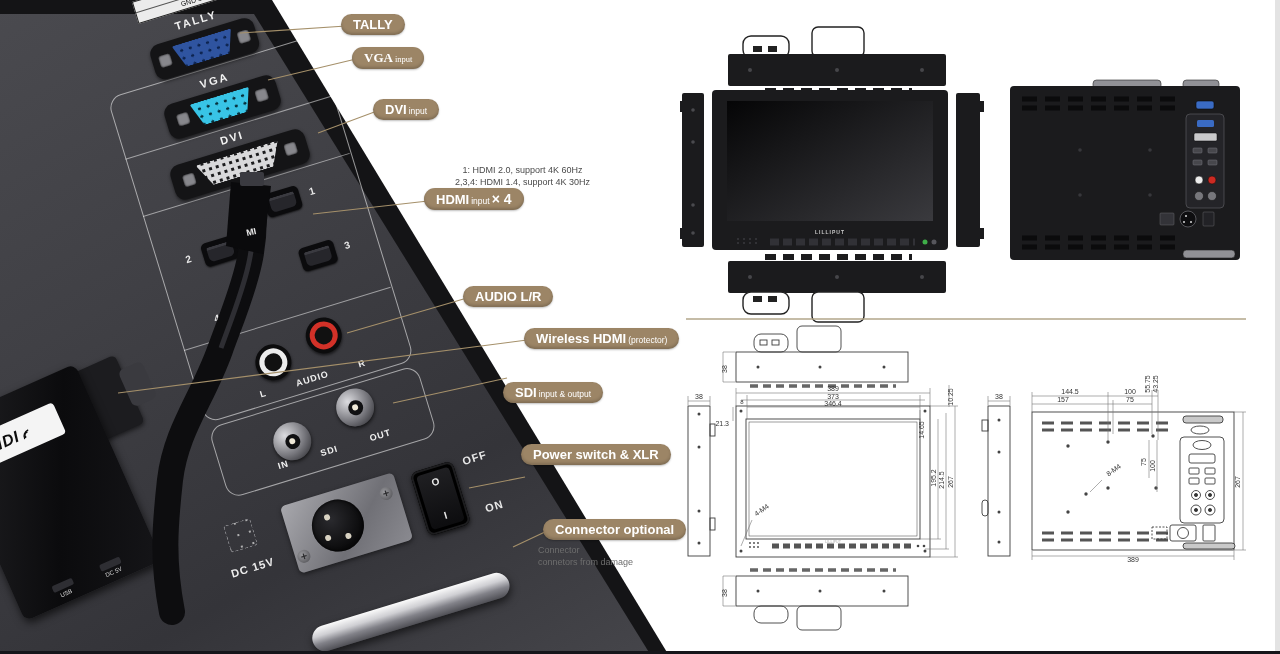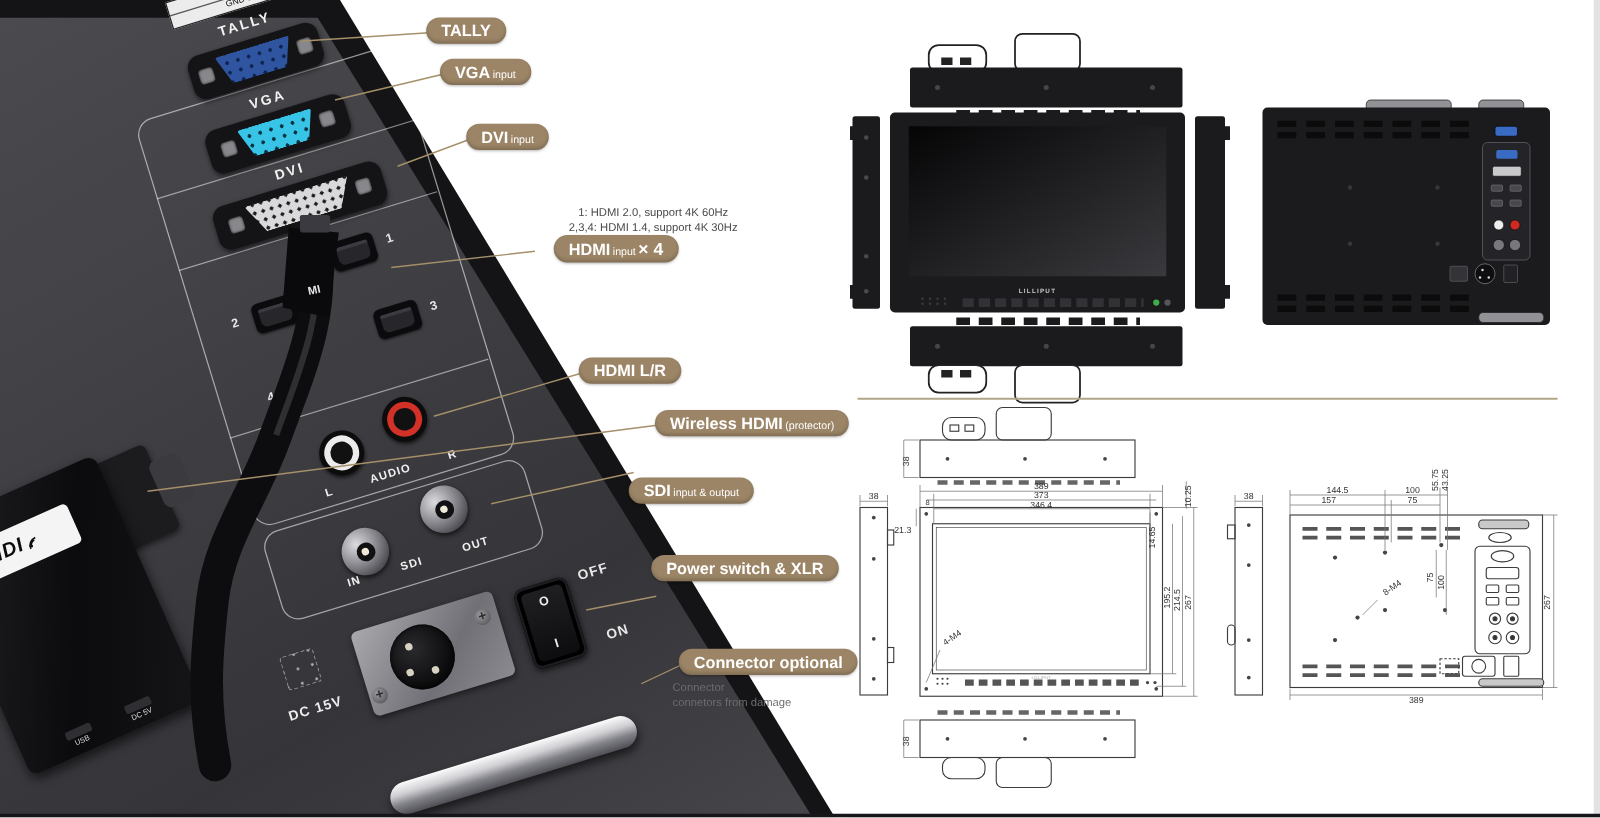--- a/index.html
+++ b/index.html
@@ -268,28 +268,28 @@
       <line x1="313" y1="214" x2="428" y2="201"></line>
       <line x1="347" y1="333" x2="467" y2="298"></line>
       <line x1="118" y1="393" x2="527" y2="340"></line>
       <line x1="393" y1="403" x2="507" y2="378"></line>
       <line x1="469" y1="488" x2="525" y2="477"></line>
       <line x1="513" y1="547" x2="547" y2="531"></line>
     </g>
   </svg>
 
   <div class="pill" style="left:341px;top:14px;"><span>TALLY</span></div>
-  <div class="pill" style="left:352px;top:47px;"><span>VGA</span><span class="sfx">input</span></div>
+  <div class="pill" style="left:352px;top:47px;font-family:Liberation Serif, serif;"><span>VGA</span><span class="sfx">input</span></div>
   <div class="pill" style="left:373px;top:99px;"><span>DVI</span><span class="sfx">input</span></div>
   <div class="note" style="left:455px;top:164px;text-align:center;">
     <div>1: HDMI 2.0, support 4K 60Hz</div>
     <div>2,3,4: HDMI 1.4, support 4K 30Hz</div>
   </div>
-  <div class="pill" style="left:443px;top:188px;"><span>HDMI</span><span class="sfx">input</span><span class="mult">× 4</span></div>
-  <div class="pill" style="left:463px;top:286px;"><span>HDMI L/R</span></div>
+  <div class="pill" style="left:424px;top:188px;"><span>HDMI</span><span class="sfx">input</span><span class="mult">× 4</span></div>
+  <div class="pill" style="left:463px;top:286px;"><span>AUDIO L/R</span></div>
   <div class="pill" style="left:524px;top:328px;"><span>Wireless HDMI</span><span class="sfx">(protector)</span></div>
   <div class="pill" style="left:503px;top:382px;"><span>SDI</span><span class="sfx">input &amp; output</span></div>
   <div class="pill" style="left:521px;top:444px;"><span>Power switch &amp; XLR</span></div>
   <div class="pill" style="left:543px;top:519px;"><span>Connector optional</span></div>
   <div class="note2" style="left:538px;top:544px;">
     <div>Connector</div>
     <div>connetors from damage</div>
   </div>
 
   <svg class="drawings" width="600" height="654" viewBox="680 0 600 654">

